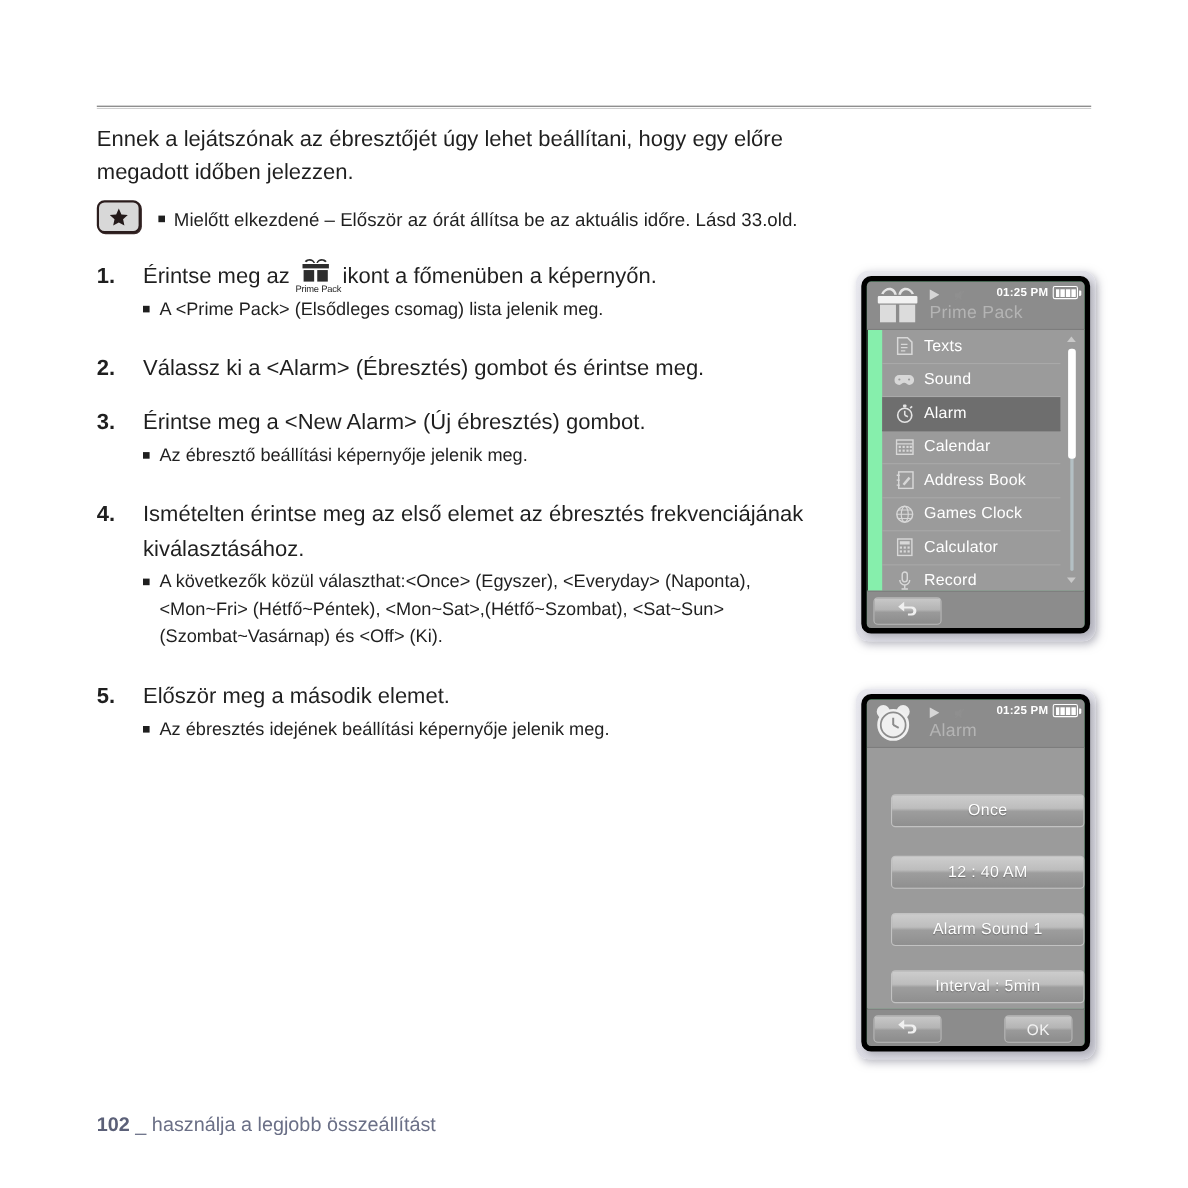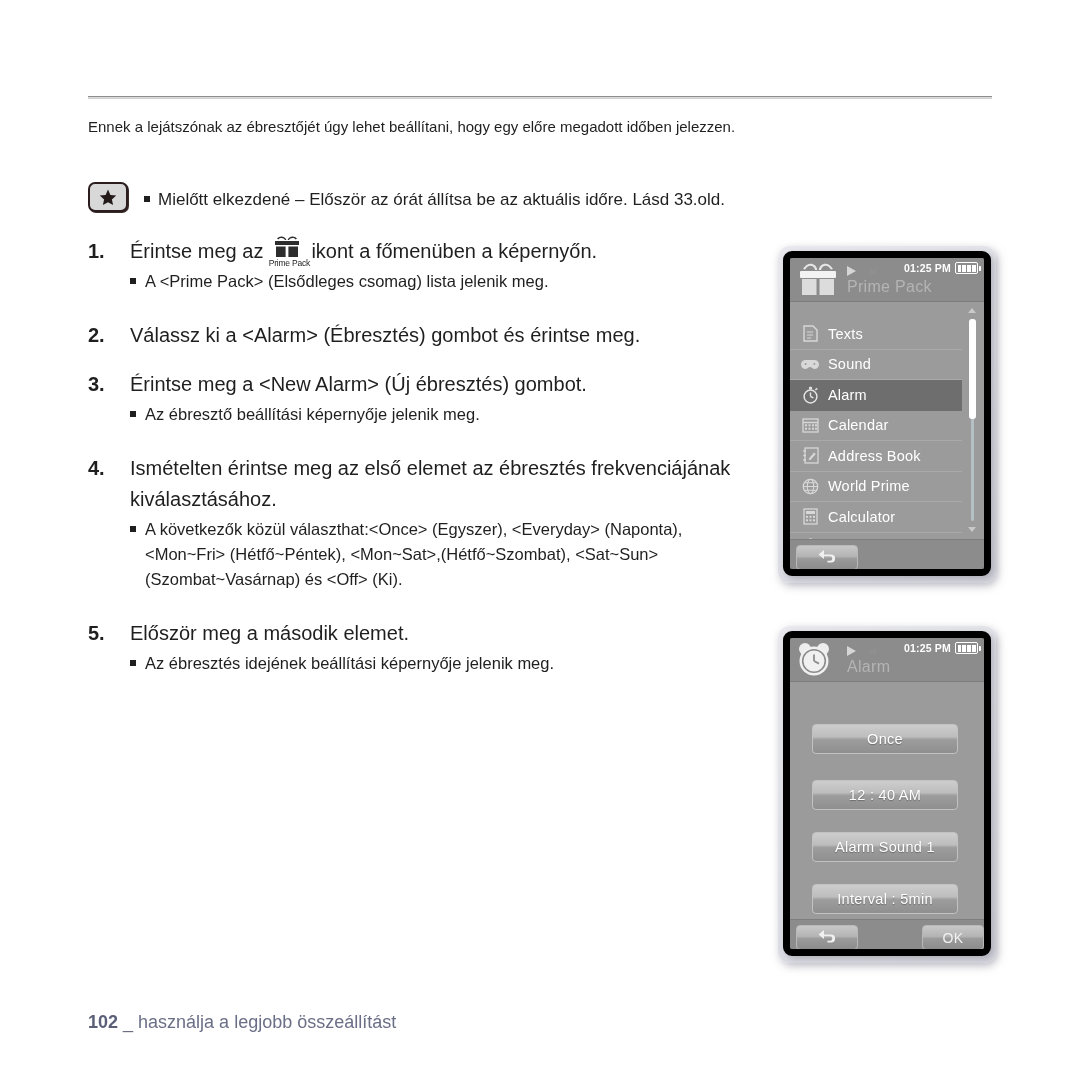--- a/index.html
+++ b/index.html
@@ -38,21 +38,21 @@
     height: 3px;
     background: linear-gradient(to bottom, #8e8e8e 0%, #8e8e8e 40%, #ffffff 55%, #b5b5b5 100%);
   }
 
   
   .intro {
     position: absolute;
     left: 88px;
     top: 112px;
     width: 680px;
-    font-size: 15px;
+    font-size: 20px;
     line-height: 30px;
     color: #1f1f1f;
   }
 
   
   .note-row {
     position: absolute;
     left: 88px;
     top: 182px;
     display: flex;
@@ -160,21 +160,21 @@
     left: 88px;
     top: 1012px;
     font-size: 18px;
     color: #6a6f86;
   }
   .footer .pg { font-weight: bold; color: #5b6078; }
 
   
   .device {
     position: absolute;
-    border: 7px solid #000000;
+    border: 5px solid #000000;
     border-radius: 9px;
     background: #86efac;
     overflow: hidden;
     box-shadow: 3px 3px 7px rgba(120,120,130,0.45),
                 0 0 0 1px #2a2a2a inset;
   }
   .dev-outer {
     position: absolute;
     border-radius: 12px;
     background: linear-gradient(145deg,#e9e9ef,#d7d7e0);
@@ -235,21 +235,22 @@
   }
 
   
   #device1 { left: 783px; top: 251px; width: 208px; height: 325px; }
   #dev1-outer { left: 778px; top: 246px; width: 218px; height: 337px; }
 
   .list-area {
     position: relative;
     height: 237px;
     background: #9b9b9b;
-    padding-top: 17px;
+    padding-top: 0;
+    margin-left: 14px;
   }
   .list-item {
     position: relative;
     height: 30.5px;
     display: flex;
     align-items: center;
     padding-left: 9px;
     border-bottom: 1px solid #a9a9a9;
     margin-right: 22px;
   }
@@ -313,37 +314,37 @@
     height: 25px;
     border-radius: 4px;
     background: linear-gradient(to bottom,#c8c8c8 0%,#b4b4b4 45%,#9a9a9a 55%,#8c8c8c 100%);
     border: 1px solid #b9b9b9;
     display: flex;
     align-items: center;
     justify-content: center;
   }
   .softkey.left { left: 6px; width: 62px; }
   .softkey.right {
-    right: 0; width: 62px;
+    right: 11px; width: 62px;
     font-size: 14px; color: #f2f2f2; letter-spacing: 0.5px;
   }
 
   
   #device2 { left: 783px; top: 631px; width: 208px; height: 325px; }
   #dev2-outer { left: 778px; top: 626px; width: 218px; height: 337px; }
 
   .alarm-area {
     position: relative;
     height: 237px;
     background: #9b9b9b;
   }
   .alarm-btn {
     position: absolute;
     left: 22px;
-    width: 146px;
+    width: 176px;
     height: 30px;
     border-radius: 4px;
     background: linear-gradient(to bottom,#cdcdcd 0%,#bdbdbd 42%,#9d9d9d 52%,#8f8f8f 100%);
     border: 1px solid #c2c2c2;
     display: flex;
     align-items: center;
     justify-content: center;
     font-size: 14.5px;
     color: #ffffff;
     text-shadow: 0 1px 1px rgba(80,80,80,0.6);
@@ -564,21 +565,21 @@
       <div class="list-item">
         <span class="li-ico">
           <svg width="17" height="17" viewBox="0 0 17 17">
               <circle cx="8.5" cy="8.5" r="7.2" fill="none" stroke="#d8d8d8" stroke-width="1.3"></circle>
               <ellipse cx="8.5" cy="8.5" rx="3.2" ry="7.2" fill="none" stroke="#d8d8d8" stroke-width="1.1"></ellipse>
               <line x1="1.3" y1="8.5" x2="15.7" y2="8.5" stroke="#d8d8d8" stroke-width="1.1"></line>
               <line x1="2.6" y1="4.7" x2="14.4" y2="4.7" stroke="#d8d8d8" stroke-width="1"></line>
               <line x1="2.6" y1="12.3" x2="14.4" y2="12.3" stroke="#d8d8d8" stroke-width="1"></line>
             </svg>
         </span>
-        <span class="li-lbl">World Prime</span>
+        <span class="li-lbl">Games Clock</span>
       </div>
 
       <div class="list-item">
         <span class="li-ico">
           <svg width="15" height="17" viewBox="0 0 15 17">
               <rect x="1" y="1" width="13" height="15" fill="none" stroke="#d8d8d8" stroke-width="1.3"></rect>
               <rect x="3" y="3" width="9" height="3" fill="#d8d8d8"></rect>
               <g fill="#d8d8d8">
                 <rect x="3" y="7.8" width="2" height="2"></rect>
                 <rect x="6.5" y="7.8" width="2" height="2"></rect>

